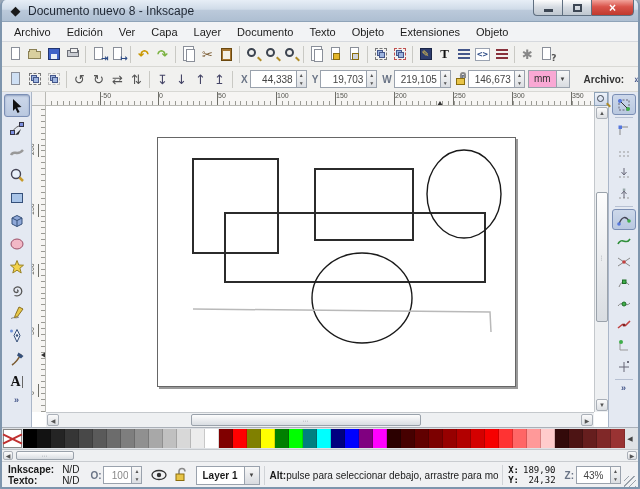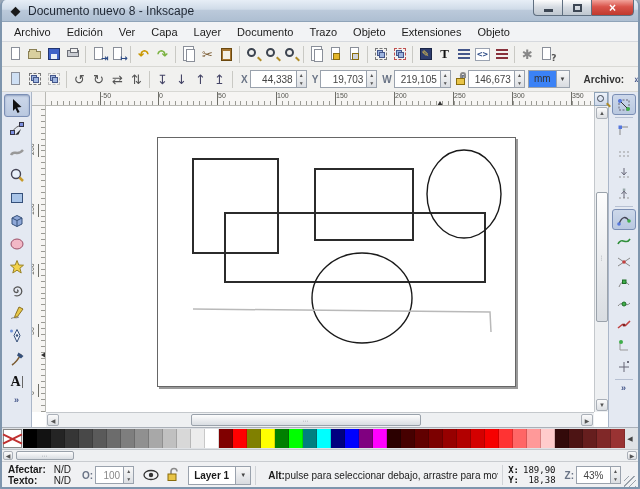--- a/index.html
+++ b/index.html
@@ -58,21 +58,21 @@
   
   .spin-label{font-size:10px;font-weight:bold;color:#6a7486;margin:0 2px 0 5px;}
   .spin{display:inline-flex;align-items:stretch;height:18px;}
   .spin input{width:46px;height:18px;border:1px solid #9aa2ad;border-right:none;font-size:10px;text-align:right;padding:0 3px;color:#444;background:#fff;font-family:"Liberation Sans",sans-serif;}
   .spin .arrows{width:11px;border:1px solid #9aa2ad;background:linear-gradient(#f8f8f8,#dcdfe3);display:flex;flex-direction:column;}
   .spin .arrows i{flex:1;display:flex;align-items:center;justify-content:center;font-size:5px;color:#555;font-style:normal;line-height:1;}
   .lockbtn{position:relative;width:16px;height:16px;margin:0 2px;}
   .lockbtn .body{position:absolute;left:3px;top:7px;width:9px;height:7px;background:#e8c447;border:1px solid #8a6d0d;}
   .lockbtn .arc{position:absolute;left:7px;top:1px;width:6px;height:6px;border:2px solid #8a8a8a;border-bottom:none;border-radius:5px 5px 0 0;}
   .unit{display:inline-flex;height:18px;margin-left:3px;}
-  .unit .val{border:1px solid #9aa2ad;background:#3b82f6;font-size:10px;padding:2px 5px;color:#333;}
+  .unit .val{border:1px solid #9aa2ad;background:#f9a8d4;font-size:10px;padding:2px 5px;color:#333;}
   .unit .dd{width:13px;border:1px solid #9aa2ad;border-left:none;background:linear-gradient(#f8f8f8,#d8dbe0);display:flex;align-items:center;justify-content:center;font-size:6px;color:#444;}
   .affect{font-size:10px;font-weight:bold;color:#333;margin-left:14px;}
   .chev{font-size:10px;color:#44568a;margin-left:10px;font-weight:bold;}
   
   .main{position:relative;height:335px;display:flex;background:#fff;}
   .toolbox{width:30px;background:#e4e9f2;border-right:1px solid #aab6c8;display:flex;flex-direction:column;align-items:center;padding-top:2px;}
   .tool-btn{width:26px;height:23px;display:flex;align-items:center;justify-content:center;border:1px solid transparent;border-radius:3px;cursor:pointer;}
   .tool-btn.active{border-color:#7a8eb4;background:linear-gradient(#cdd8ea,#b9c8e0);box-shadow:inset 0 1px 2px #8fa0bf;}
   .tool-btn svg{display:block;}
   .tool-exp{font-size:9px;color:#44568a;margin-top:2px;font-weight:bold;}
@@ -116,21 +116,21 @@
   .statusbar{height:27px;background:#f0f1f3;border-top:1px solid #c9ccd0;display:flex;align-items:center;font-size:10px;color:#222;padding:0 2px;}
   .fs-block{display:grid;grid-template-columns:auto auto;column-gap:8px;row-gap:0;margin:0 6px 0 4px;line-height:11px;}
   .fs-block b{font-weight:bold;color:#1a1a1a;}
   .fs-block span{color:#1a1a1a;}
   .o-group{display:flex;align-items:center;margin-right:6px;}
   .o-group .spin input{width:28px;color:#888;}
   .eye,.slock{position:relative;width:18px;height:16px;margin:0 2px;cursor:pointer;}
   .layer-sel{display:flex;align-items:center;height:19px;border:1px solid #9aa2ad;background:#fff;margin:12px 4px;cursor:pointer;}
   .layer-sel .txt{font-size:10px;font-weight:bold;padding:0 6px 0 5px;color:#1a1a1a;white-space:nowrap;}
   .layer-sel .dd{width:15px;height:100%;background:linear-gradient(#f8f8f8,#d8dbe0);border-left:1px solid #9aa2ad;display:flex;align-items:center;justify-content:center;font-size:6px;color:#444;}
-  .status-msg{flex:1;white-space:nowrap;overflow:hidden;font-size:10px;color:#1a1a1a;border-left:1px solid #d0d3d7;padding-left:12px;height:19px;display:flex;align-items:center;}
+  .status-msg{flex:1;white-space:nowrap;overflow:hidden;font-size:10px;color:#1a1a1a;border-left:1px solid #d0d3d7;padding-left:5px;height:19px;display:flex;align-items:center;}
   .coords{font-family:"DejaVu Sans Mono",monospace;font-size:9px;line-height:10px;color:#111;display:grid;grid-template-columns:auto auto;column-gap:4px;margin:0 4px;border-left:1px solid #d0d3d7;padding-left:5px;}
   .coords .num{text-align:right;}
   .z-group{display:flex;align-items:center;}
   .z-group .spin input{width:34px;text-align:center;}
   .grip{width:12px;height:12px;margin-left:3px;align-self:flex-end;
         background:repeating-linear-gradient(135deg,transparent 0 3px,#9aa2ab 3px 4px);}
 </style>
 </head>
 <body>
 
@@ -152,21 +152,21 @@
     </span>
   </div>
 
   <div class="menubar">
       <span class="menu-item">Archivo</span>
       <span class="menu-item">Edición</span>
       <span class="menu-item">Ver</span>
       <span class="menu-item">Capa</span>
       <span class="menu-item">Layer</span>
       <span class="menu-item">Documento</span>
-      <span class="menu-item">Trazo</span>
+      <span class="menu-item">Texto</span>
       <span class="menu-item">Objeto</span>
       <span class="menu-item">Extensiones</span>
       <span class="menu-item">Objeto</span>
     </div>
 
   <div class="toolbar">
       <span class="tb-btn">
         <span style="display:inline-flex;align-items:center;justify-content:center;">
           <span class="ic">
             <span class="i-doc"></span>
@@ -780,21 +780,21 @@
       <span class="pal-arrow">◀</span>
     </div>
   <div class="pal-scroll">
     <span class="sc-btn" style="left:1px;top:1px;width:10px;height:9px;">◀</span>
     <span class="thumb" style="left:14px;top:1px;width:58px;height:9px;">⋯</span>
     <span class="sc-btn" style="right:1px;top:1px;width:10px;height:9px;">▶</span>
   </div>
 
   <div class="statusbar">
     <div class="fs-block">
-      <b>Afectar:</b>
+      <b>Inkscape:</b>
       <span>N/D</span>
       <b>Texto:</b>
       <span>N/D</span>
     </div>
     <div class="o-group">
       <span class="spin-label">O:</span>
       <span class="spin">
           <input value="100" style="">
           <span class="arrows">
             <i>▲</i>
@@ -819,21 +819,21 @@
       <span class="dd">▼</span>
     </span>
     <span class="status-msg">
       <b>Alt:</b>
         <span> pulse para seleccionar debajo, arrastre para mover la selecci</span>
     </span>
     <span class="coords">
       <b>X:</b>
         <span class="num">189,90</span>
       <b>Y:</b>
-        <span class="num">18,38</span>
+        <span class="num">24,32</span>
     </span>
     <span class="z-group">
       <span class="spin-label">Z:</span>
       <span class="spin">
           <input value="43%" style="">
           <span class="arrows">
             <i>▲</i>
             <i>▼</i>
           </span>
         </span>

